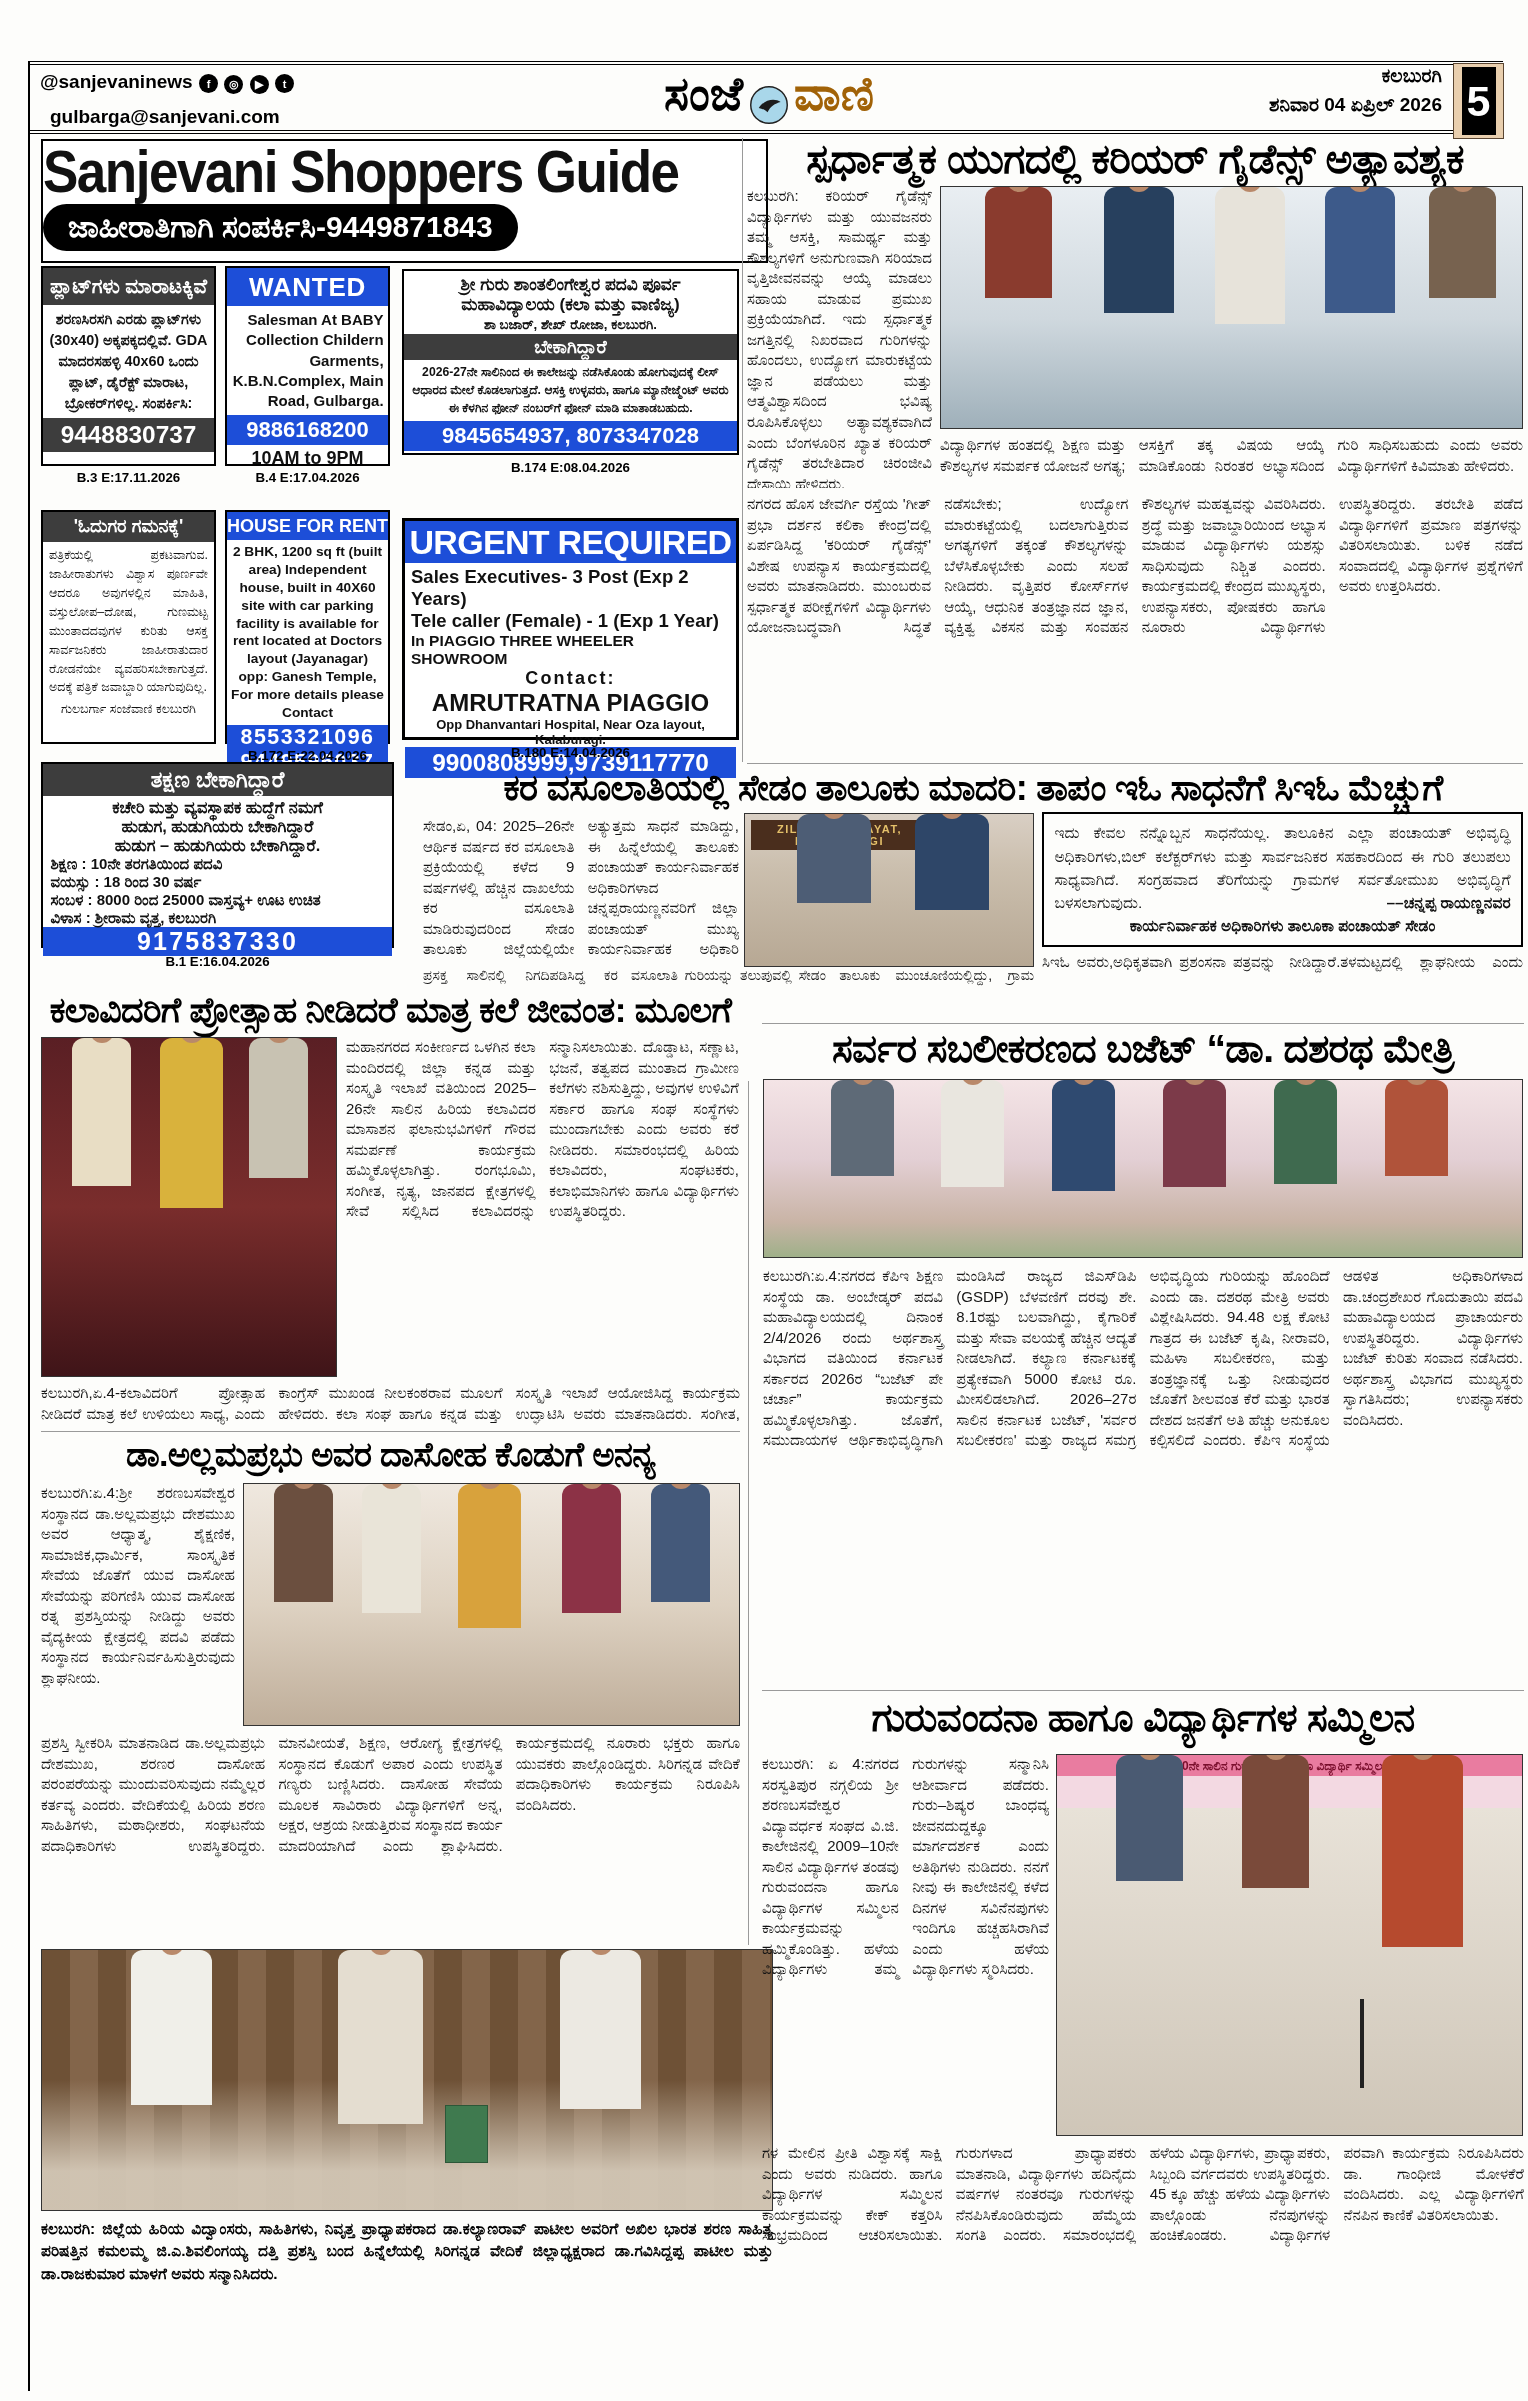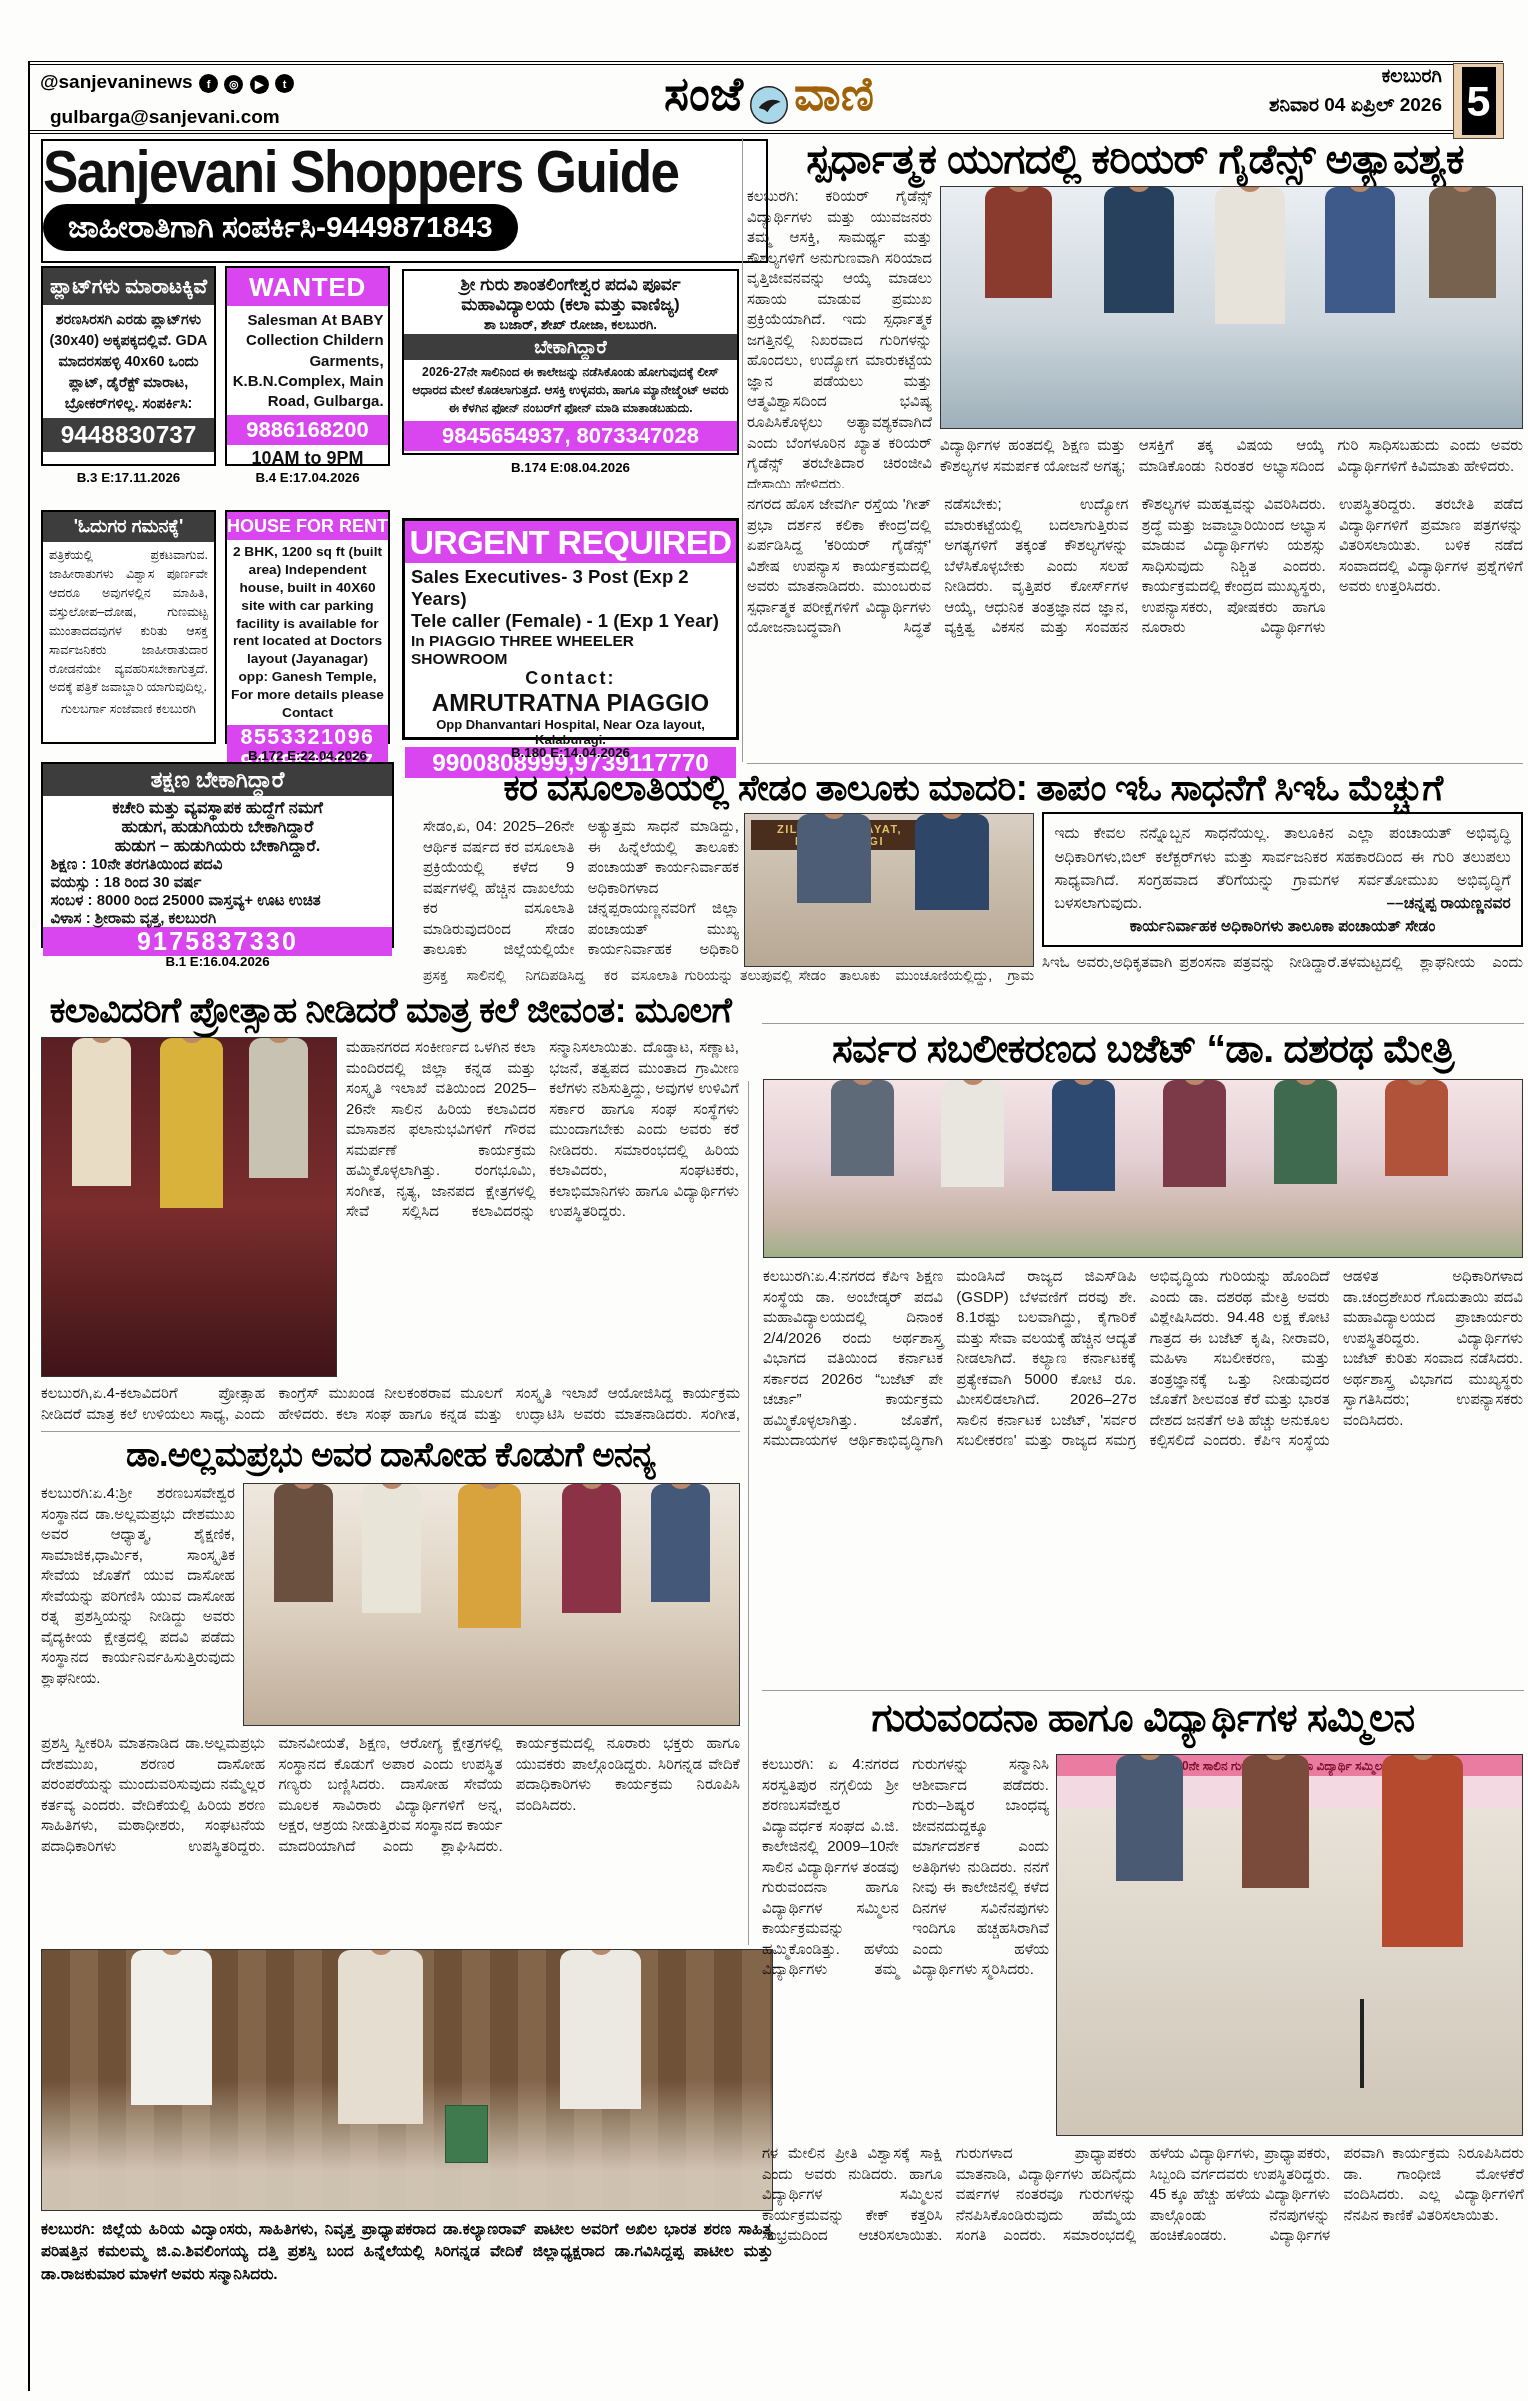--- a/index.html
+++ b/index.html
@@ -6,21 +6,21 @@
   #page{position:relative;width:1528px;height:2401px;background:#fdfdfb;
         font-family:"Liberation Sans",sans-serif;color:#111;overflow:hidden;}
   .abs{position:absolute;}
   .hl{font-weight:bold;text-align:center;letter-spacing:-0.7px;line-height:1.05;color:#000;}
   .body-txt{font-size:15px;line-height:1.37;text-align:justify;color:#141414;}
   .cols2{column-count:2;column-gap:13.3px;}
   .cols3{column-count:3;column-gap:13.3px;}
   .cols4{column-count:4;column-gap:13.3px;}
   .adbox{border:2.2px solid #000;background:#fff;box-sizing:border-box;}
   .adhead{background:#3d3d3d;color:#fff;font-weight:bold;text-align:center;}
-  .blackbar{background:#d946ef;color:#fff;font-weight:bold;text-align:center;}
+  .blackbar{background:#1d4ed8;color:#fff;font-weight:bold;text-align:center;}
   .ref{font-weight:bold;font-size:13.3px;text-align:center;color:#000;}
   .photo{border:0.7px solid #333;overflow:hidden;box-sizing:border-box;}
   .fig{position:absolute;border-radius:12px 12px 0 0;}
   .fig::before{content:"";position:absolute;left:50%;top:-19px;transform:translateX(-50%);
                width:24px;height:24px;border-radius:50%;background:#b9896a;}
   .vline{position:absolute;width:0.7px;background:#9a9a9a;}
   .hline{position:absolute;height:0.7px;background:#9a9a9a;}
   .drule{border-top:0.7px solid #000;border-bottom:1.5px solid #000;height:1.5px;}
   .hdr-small{font-size:19px;font-weight:bold;color:#000;}
   .icon-dot{display:inline-flex;align-items:center;justify-content:center;width:19px;height:19px;

